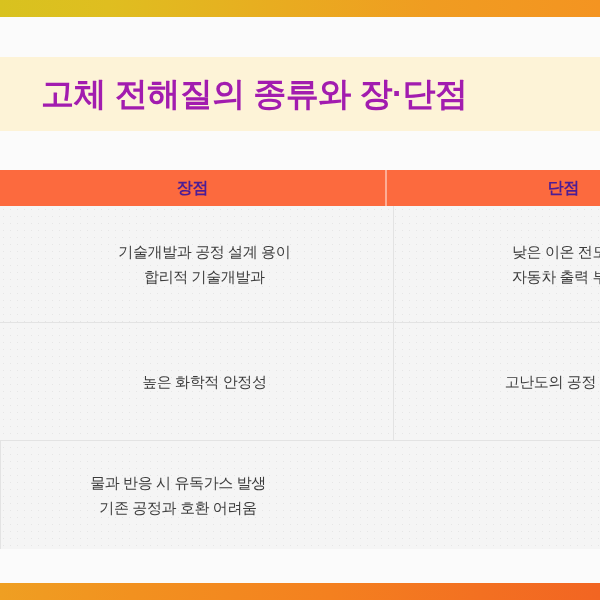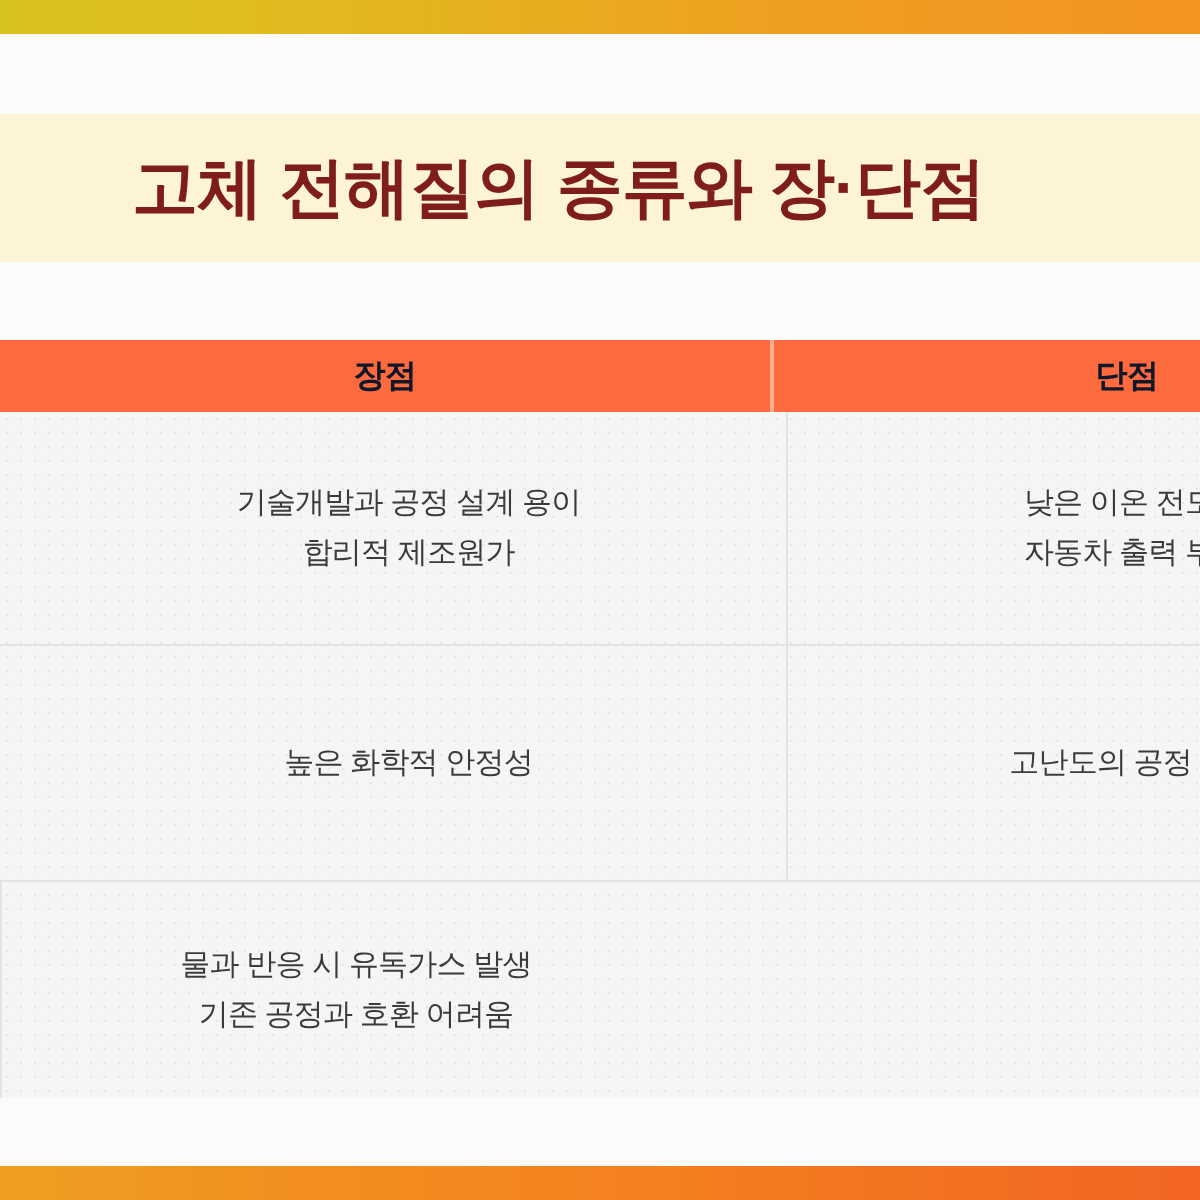--- a/index.html
+++ b/index.html
@@ -50,23 +50,23 @@
     background: #fdf3d7;
   }
   .title-text {
     position: absolute;
     left: 0;
     top: 57px;
     width: 600px;
     height: 74px;
     display: flex;
     align-items: center;
-    padding-left: 66px;
+    padding-left: 41px;
     box-sizing: border-box;
-    color: #7f1d1d;
+    color: #a21caf;
     font-size: 33px;
     font-weight: bold;
     letter-spacing: -0.5px;
     white-space: nowrap;
   }
 
   
   .table-wrap {
     position: absolute;
     left: 0;
@@ -78,21 +78,21 @@
   .t-header {
     display: flex;
     width: 740px;
     height: 36px;
     background: #fc6a3e;
   }
   .t-header .th {
     display: flex;
     align-items: center;
     justify-content: center;
-    color: #0f172a;
+    color: #4c1d95;
     font-size: 16px;
     font-weight: bold;
     letter-spacing: -0.3px;
     position: relative;
   }
   .th-left  { width: 385px; }
   .th-right { width: 355px; border-left: 2px solid rgba(255,255,255,0.45); box-sizing: border-box; }
 
   .t-body {
     width: 740px;
@@ -143,21 +143,21 @@
     <div class="t-header">
       <div class="th th-left">장점</div>
       <div class="th th-right">단점</div>
     </div>
 
     <div class="t-body">
 
       <div class="t-row row-h1">
         <div class="t-cell cell-left">
           <span class="cell-line">기술개발과 공정 설계 용이</span>
-          <span class="cell-line">합리적 제조원가</span>
+          <span class="cell-line">합리적 기술개발과</span>
         </div>
         <div class="t-cell cell-right">
           <span class="cell-line">낮은 이온 전도도</span>
           <span class="cell-line">자동차 출력 부족</span>
         </div>
       </div>
 
       <div class="t-row row-h2">
         <div class="t-cell cell-left">
           <span class="cell-line">높은 화학적 안정성</span>

